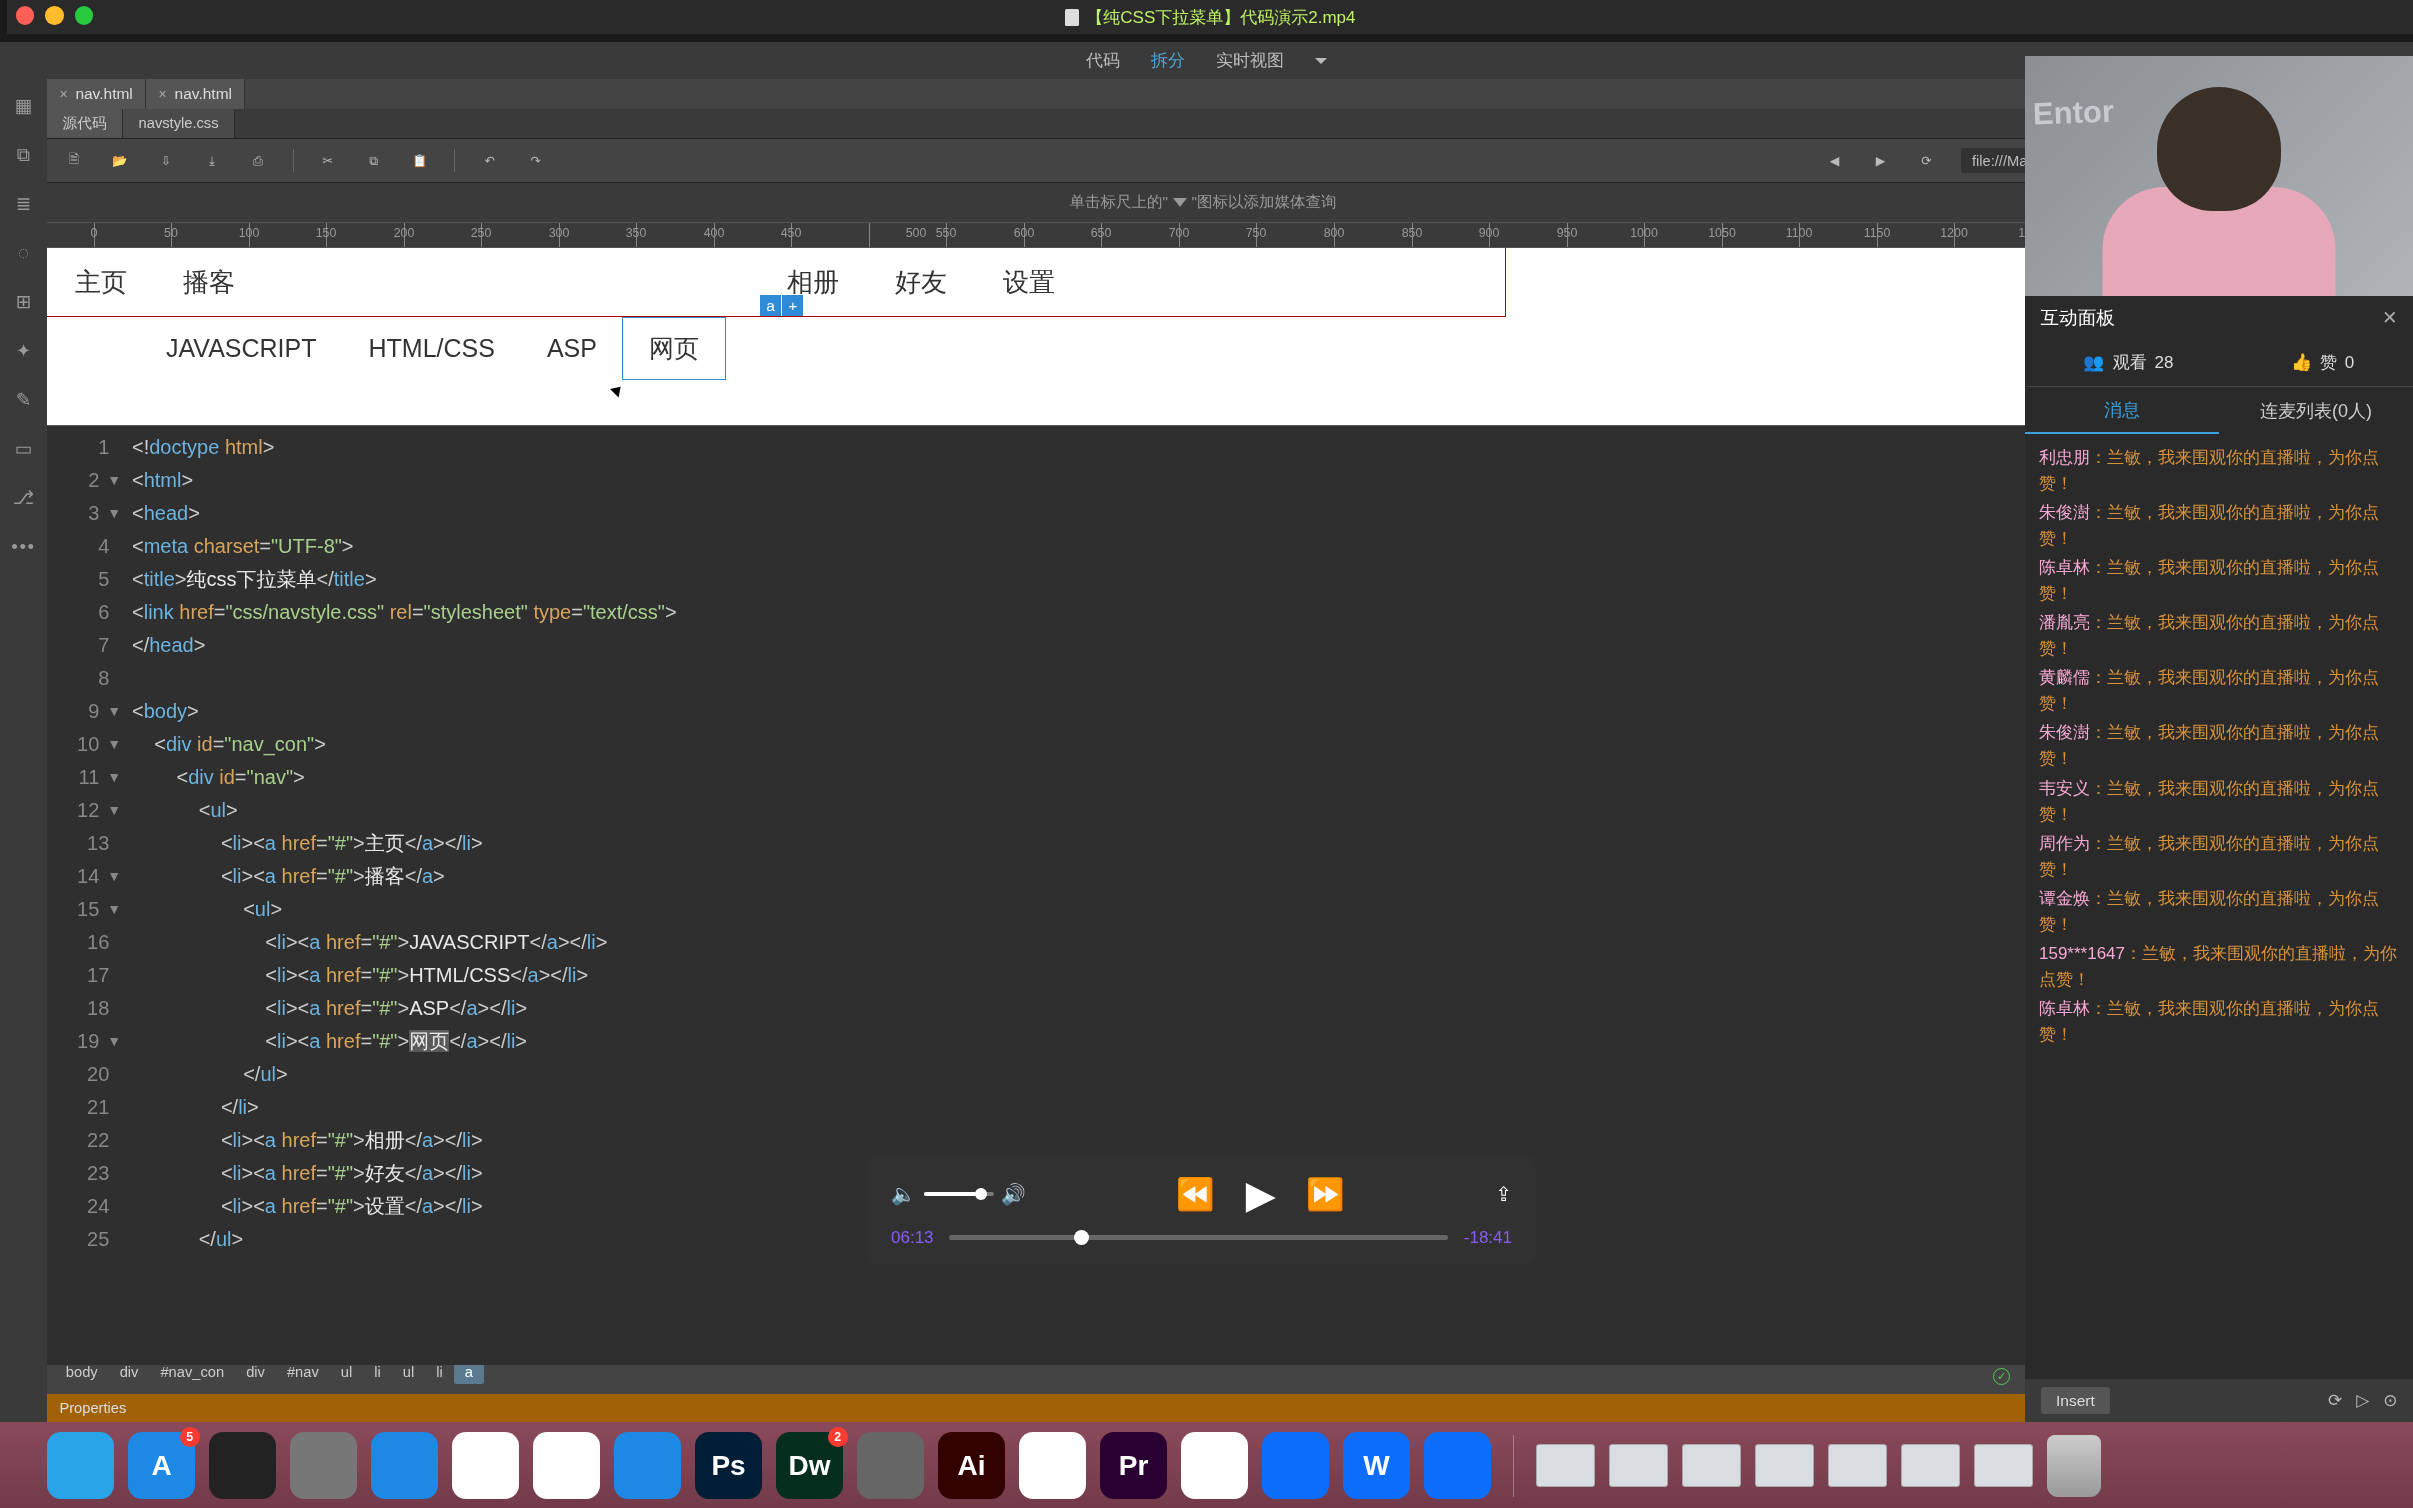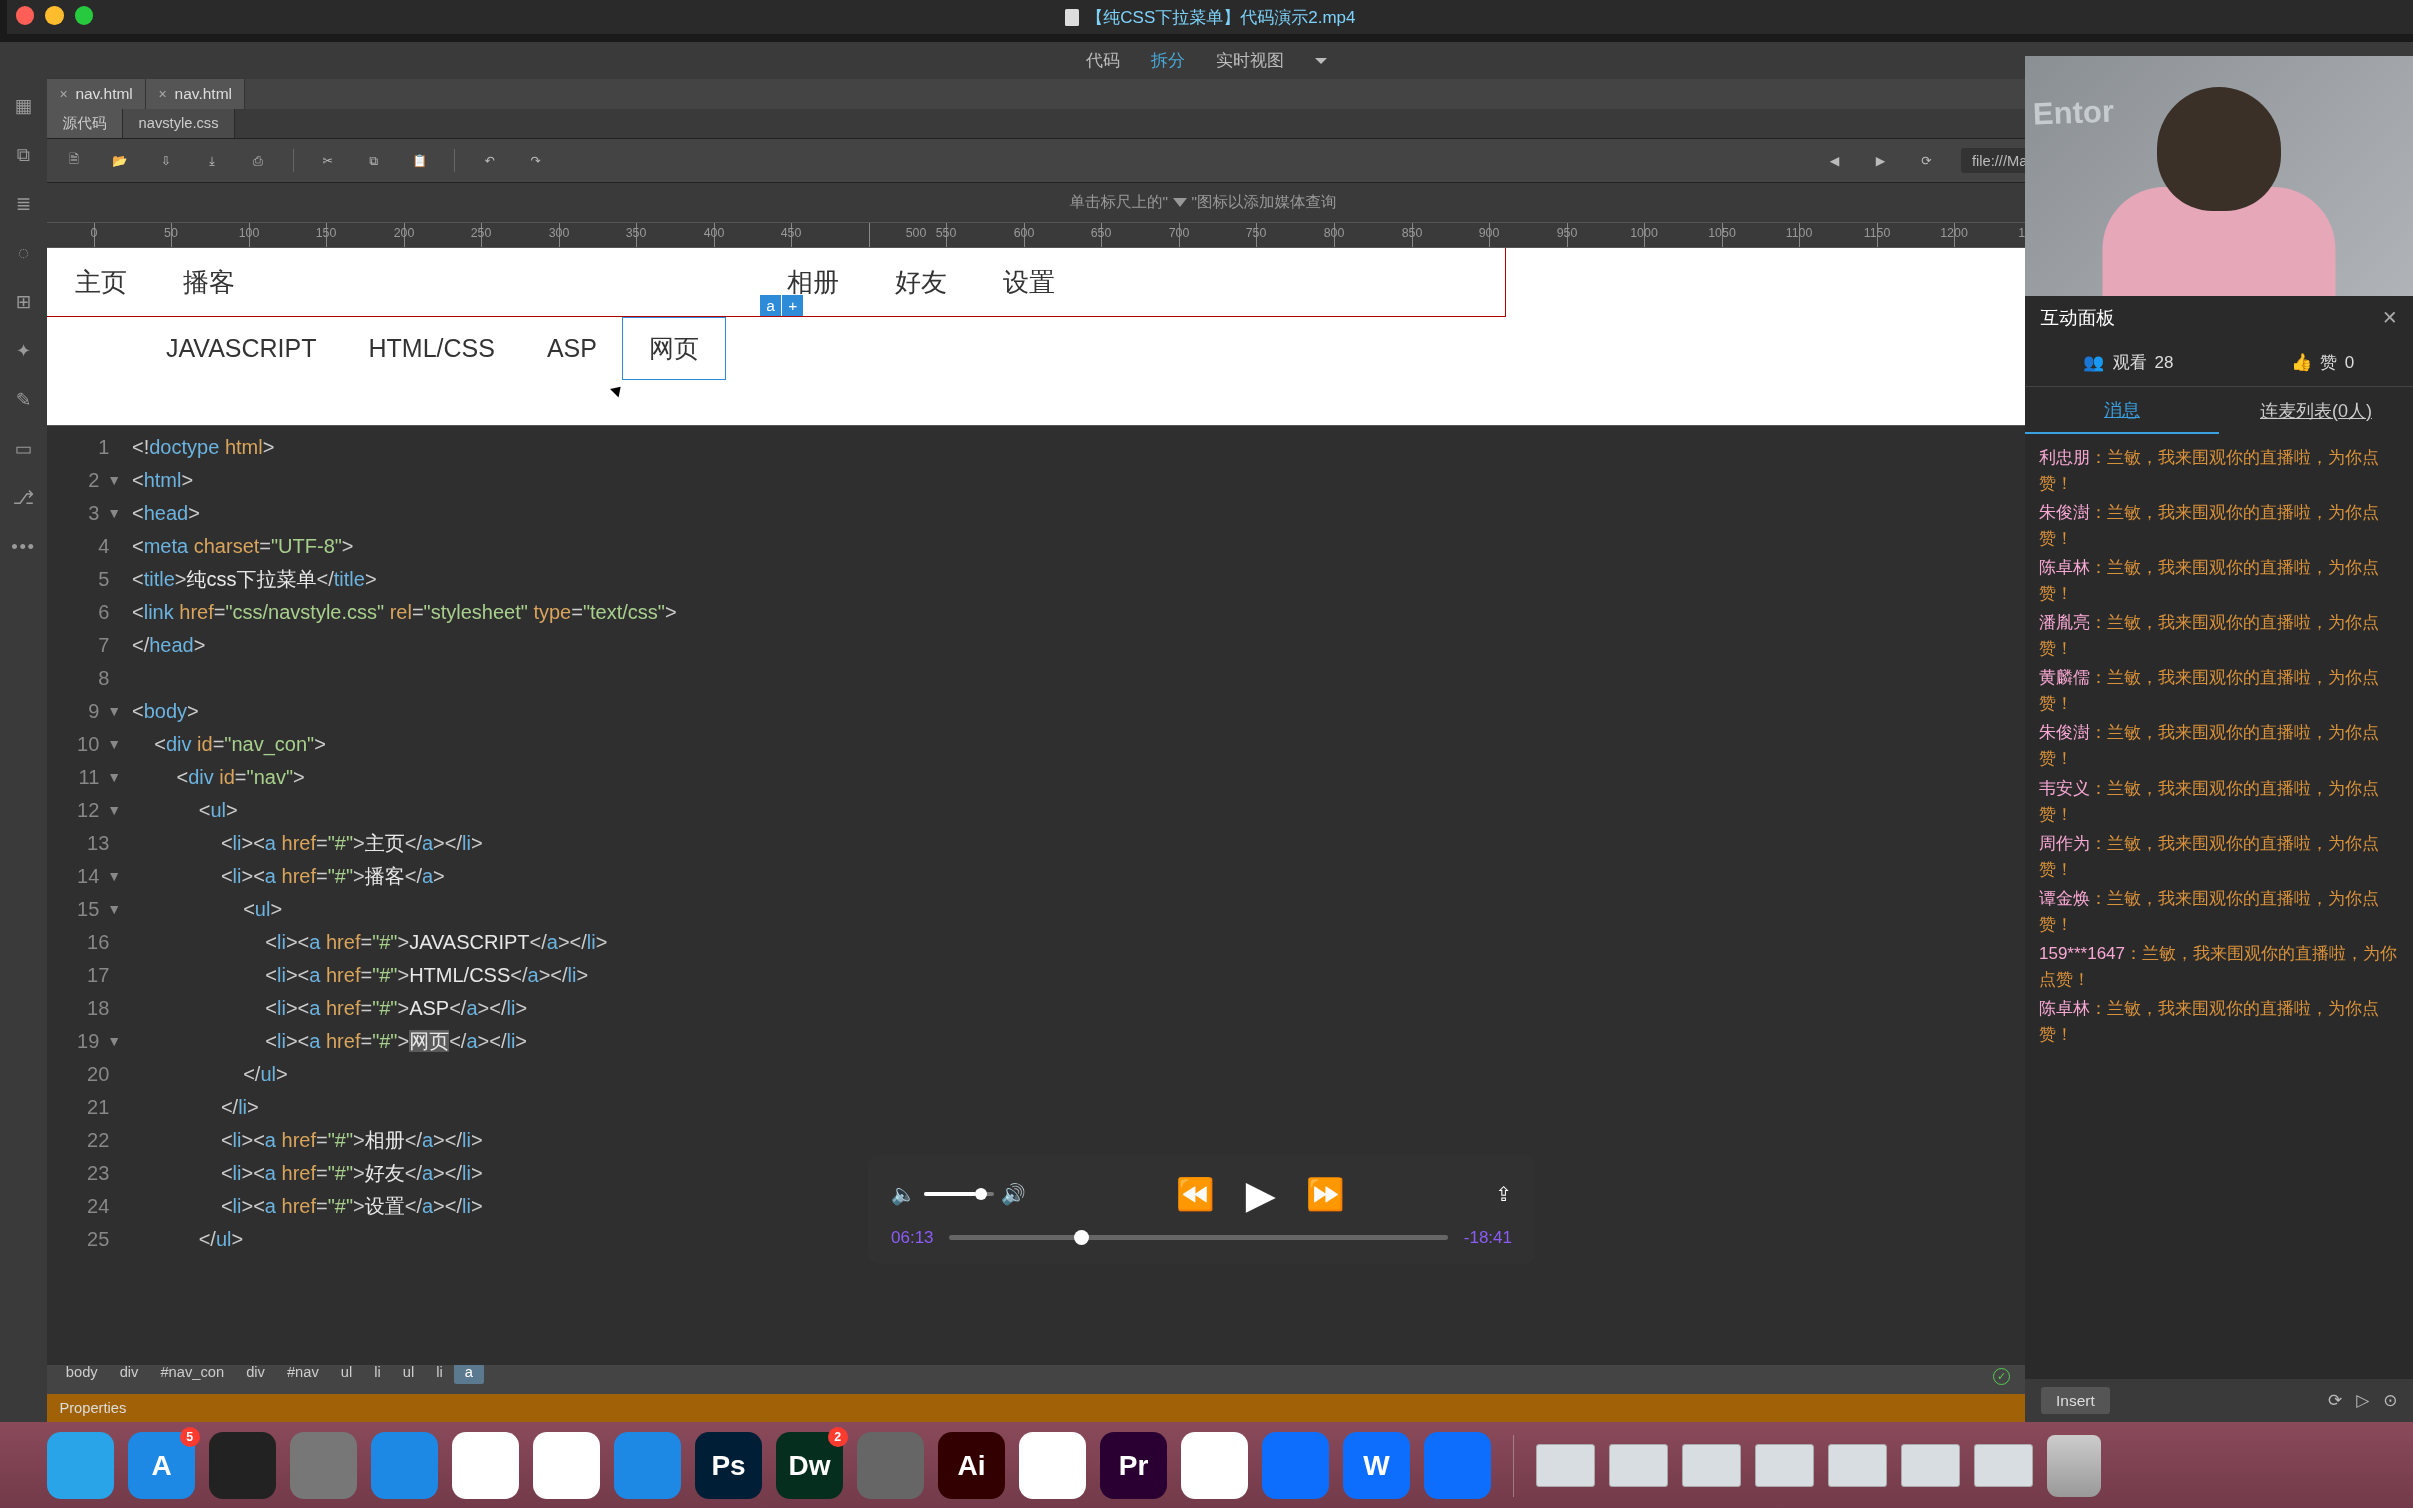--- a/index.html
+++ b/index.html
@@ -4,21 +4,21 @@
 <style>
 * { margin: 0; padding: 0; box-sizing: border-box; font-family: -apple-system, "Helvetica Neue", Arial, sans-serif; }
 body { background: #1a1a1a; width: 2413px; height: 1509px; overflow: hidden; position: relative; }
 
 
 .mac-traffic { position: absolute; top: 6.2px; left: 15.5px; display: flex; gap: 11px; z-index: 100; }
 .mac-traffic .dot { width: 18.6px; height: 18.6px; border-radius: 50%; }
 .dot.r { background: #ff5f56; } .dot.y { background: #ffbd2e; } .dot.g { background: #27c93f; }
 
 
-.movie-title-bar { position: absolute; top: 0; left: 7px; right: 0; height: 34px; background: #2a2a2a; display: flex; align-items: center; justify-content: center; color: #7dd3fc; font-size: 17px; gap: 7.8px; }
+.movie-title-bar { position: absolute; top: 0; left: 7px; right: 0; height: 34px; background: #2a2a2a; display: flex; align-items: center; justify-content: center; color: #bef264; font-size: 17px; gap: 7.8px; }
 .movie-title-bar .file-icon { width: 14px; height: 17px; background: #ddd; border-radius: 1.6px; }
 
 
 .inner-traffic { position: absolute; top: 54px; left: 15.5px; display: flex; gap: 11px; z-index: 100; }
 
 
 .mode-bar { position: absolute; top: 42px; left: 0; right: 0; height: 37px; background: #3a3a3a; display: flex; align-items: center; justify-content: center; gap: 31px; color: #bbb; font-size: 17px; }
 .mode-bar .active { color: #4aa8d8; }
 .mode-bar .chev { width: 0; height: 0; border-left: 6.2px solid transparent; border-right: 6.2px solid transparent; border-top: 6.2px solid #bbb; }
 
@@ -122,21 +122,21 @@
 .overlay-right { position: absolute; top: 56px; right: 0; width: 388px; bottom: 87px; display: flex; flex-direction: column; z-index: 150; }
 .webcam { height: 240px; background: linear-gradient(135deg, #8a8f94, #b0b4b8); position: relative; overflow: hidden; }
 .webcam .person { position: absolute; left: 50%; top: 31px; transform: translateX(-50%); width: 124px; height: 124px; background: #3a3028; border-radius: 50% 50% 45% 45%; }
 .webcam .body { position: absolute; left: 50%; bottom: -31px; transform: translateX(-50%); width: 233px; height: 140px; background: #e6a8b8; border-radius: 62px 62px 0 0; }
 .webcam .txtbg { position: absolute; top: 39px; left: 7.8px; color: #c6cbd0; font-size: 31px; font-weight: bold; transform: rotate(-2deg); }
 .chat-hdr { height: 43px; background: #2a2a2a; color: #fff; display: flex; align-items: center; padding: 0 15.5px; font-size: 18.6px; justify-content: space-between; }
 .chat-hdr .x { color: #aaa; cursor: pointer; }
 .chat-stats { height: 48px; background: #2a2a2a; display: flex; align-items: center; justify-content: space-around; color: #ddd; font-size: 17px; border-bottom: 0.8px solid #444; }
 .chat-stats .stat { display: flex; align-items: center; gap: 7.8px; }
 .chat-tabs { height: 47px; background: #2a2a2a; display: flex; }
-.chat-tabs .ctab { flex: 1; display: flex; align-items: center; justify-content: center; color: #ccc; font-size: 18px; cursor: pointer; text-decoration: underline; }
+.chat-tabs .ctab { flex: 1; display: flex; align-items: center; justify-content: center; color: #ccc; font-size: 18px; cursor: pointer; }
 .chat-tabs .ctab.active { color: #3aa0e0; border-bottom: 2.3px solid #3aa0e0; }
 .chat-msgs { flex: 1; background: #2a2a2a; overflow-y: auto; padding: 11px 14px; }
 .chat-msgs .msg { color: #d9923a; font-size: 17px; line-height: 26px; margin-bottom: 3.1px; }
 .chat-msgs .msg .name { color: #f9a8d4; }
 
 
 .insert-panel { position: absolute; right: 0; bottom: 87px; width: 388px; height: 43px; background: #3a3a3a; display: flex; align-items: center; padding: 0 15.5px; z-index: 151; }
 .insert-panel .btn { background: #555; color: #ddd; padding: 4.7px 15.5px; border-radius: 3.1px; font-size: 15.5px; }
 .insert-panel .icons { margin-left: auto; display: flex; gap: 14px; color: #bbb; font-size: 17px; }
 

